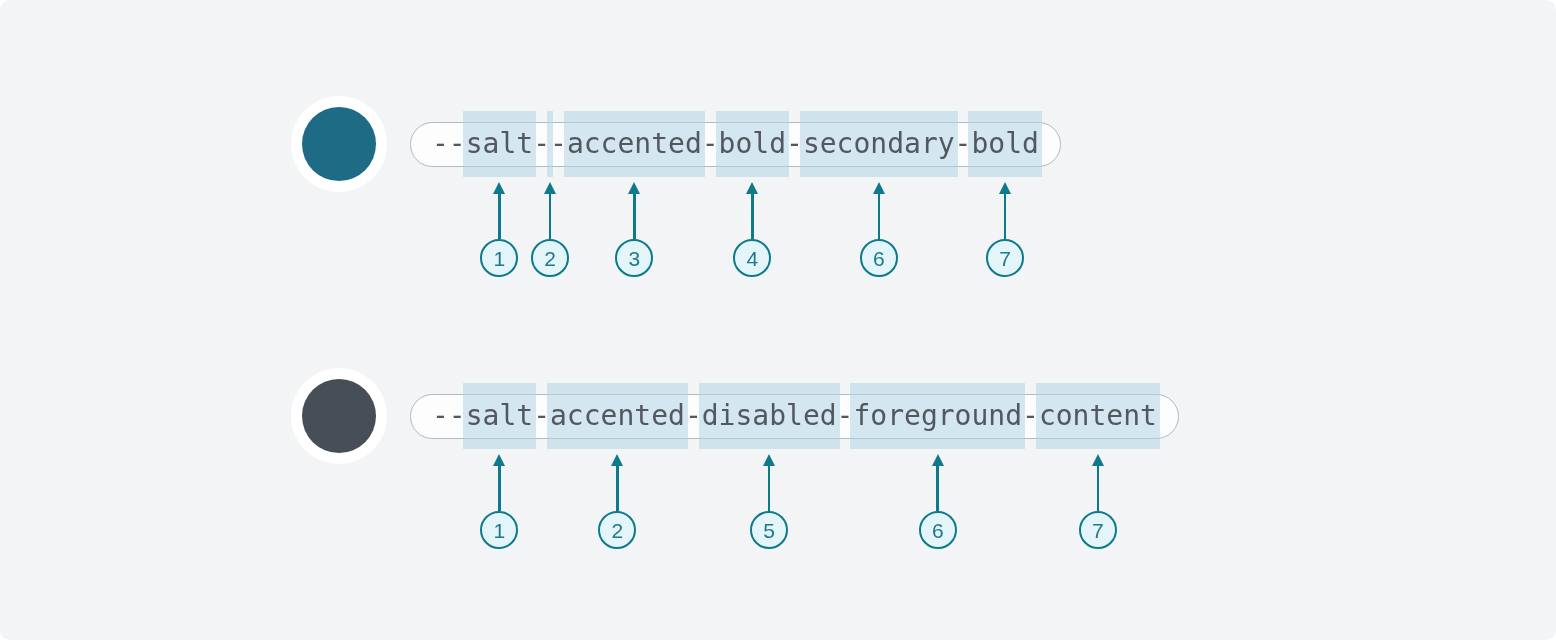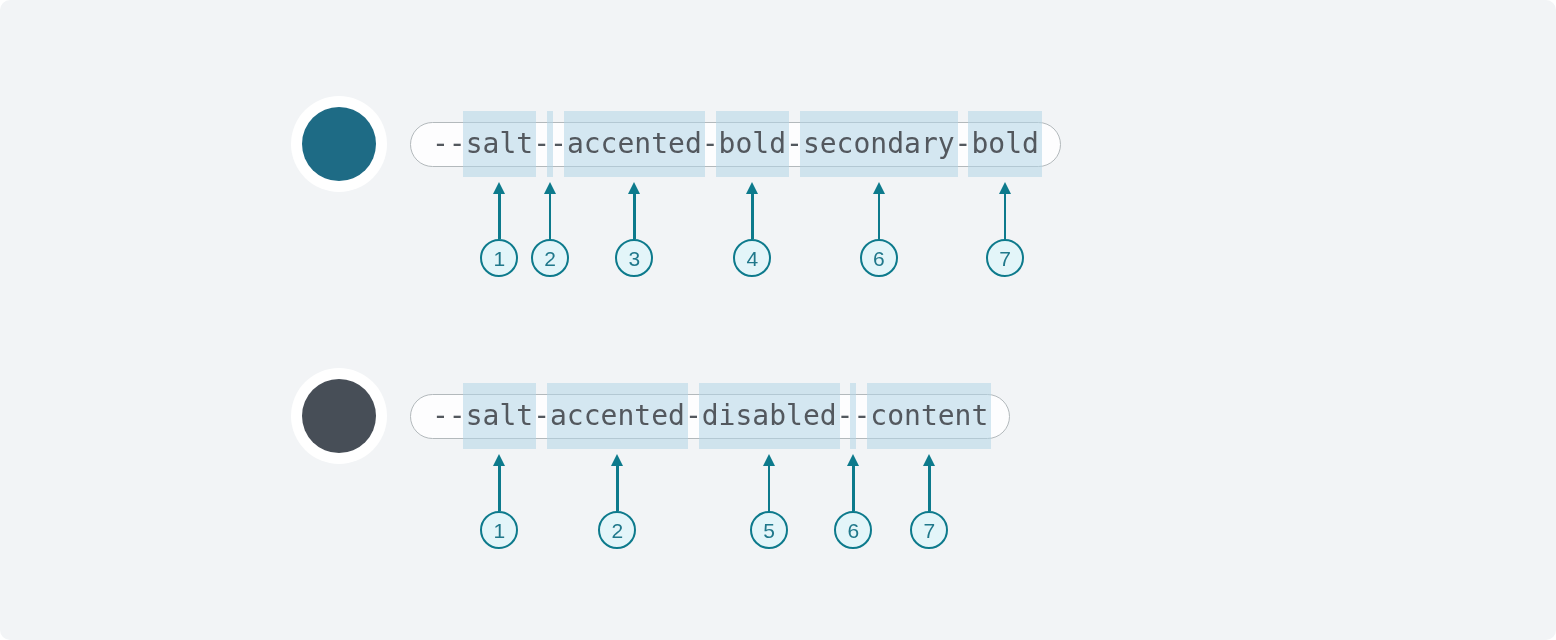--- a/index.html
+++ b/index.html
@@ -164,20 +164,21 @@
       <span class="seg hl">
         <span class="seg-text">disabled</span>
         <span class="marker">
           <span class="arrow-head"></span>
           <span class="arrow-line"></span>
           <span class="badge">5</span>
         </span>
       </span>
       <span class="seg">-</span>
       <span class="seg hl">
+        <span class="seg-text">foreground</span>
         <span class="marker">
           <span class="arrow-head"></span>
           <span class="arrow-line"></span>
           <span class="badge">6</span>
         </span>
       </span>
       <span class="seg">-</span>
       <span class="seg hl">
         <span class="seg-text">content</span>
         <span class="marker">

